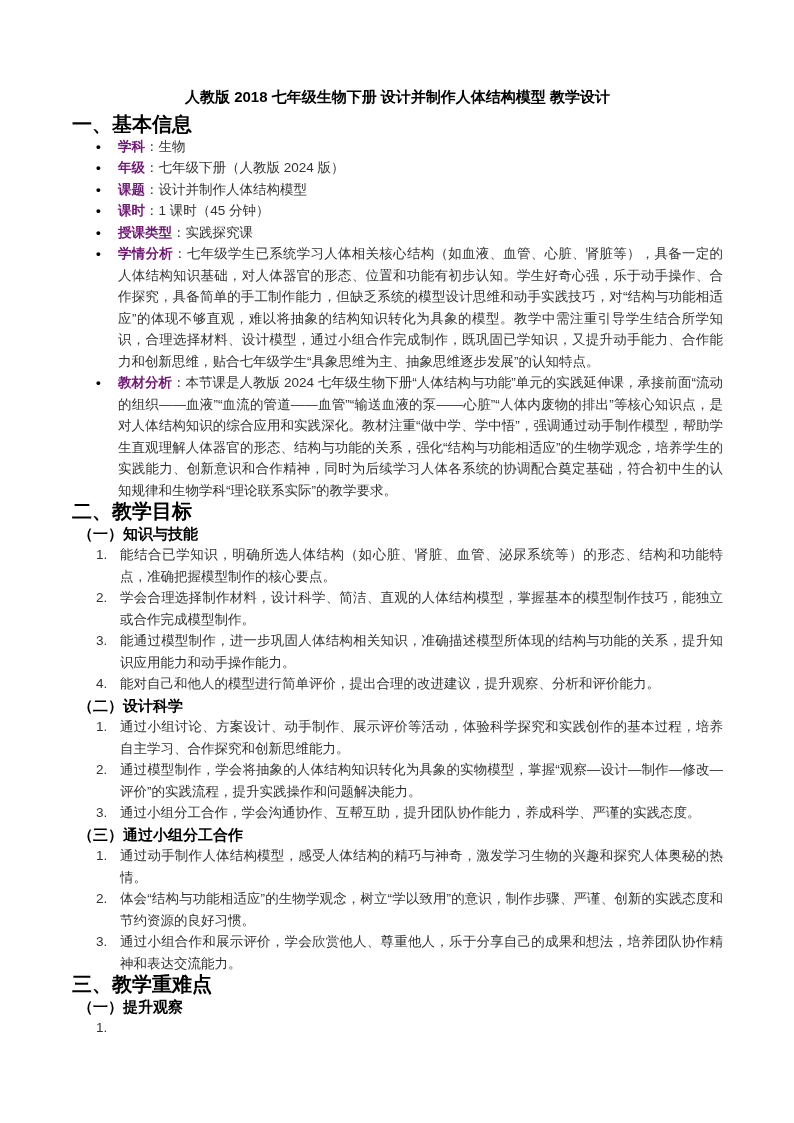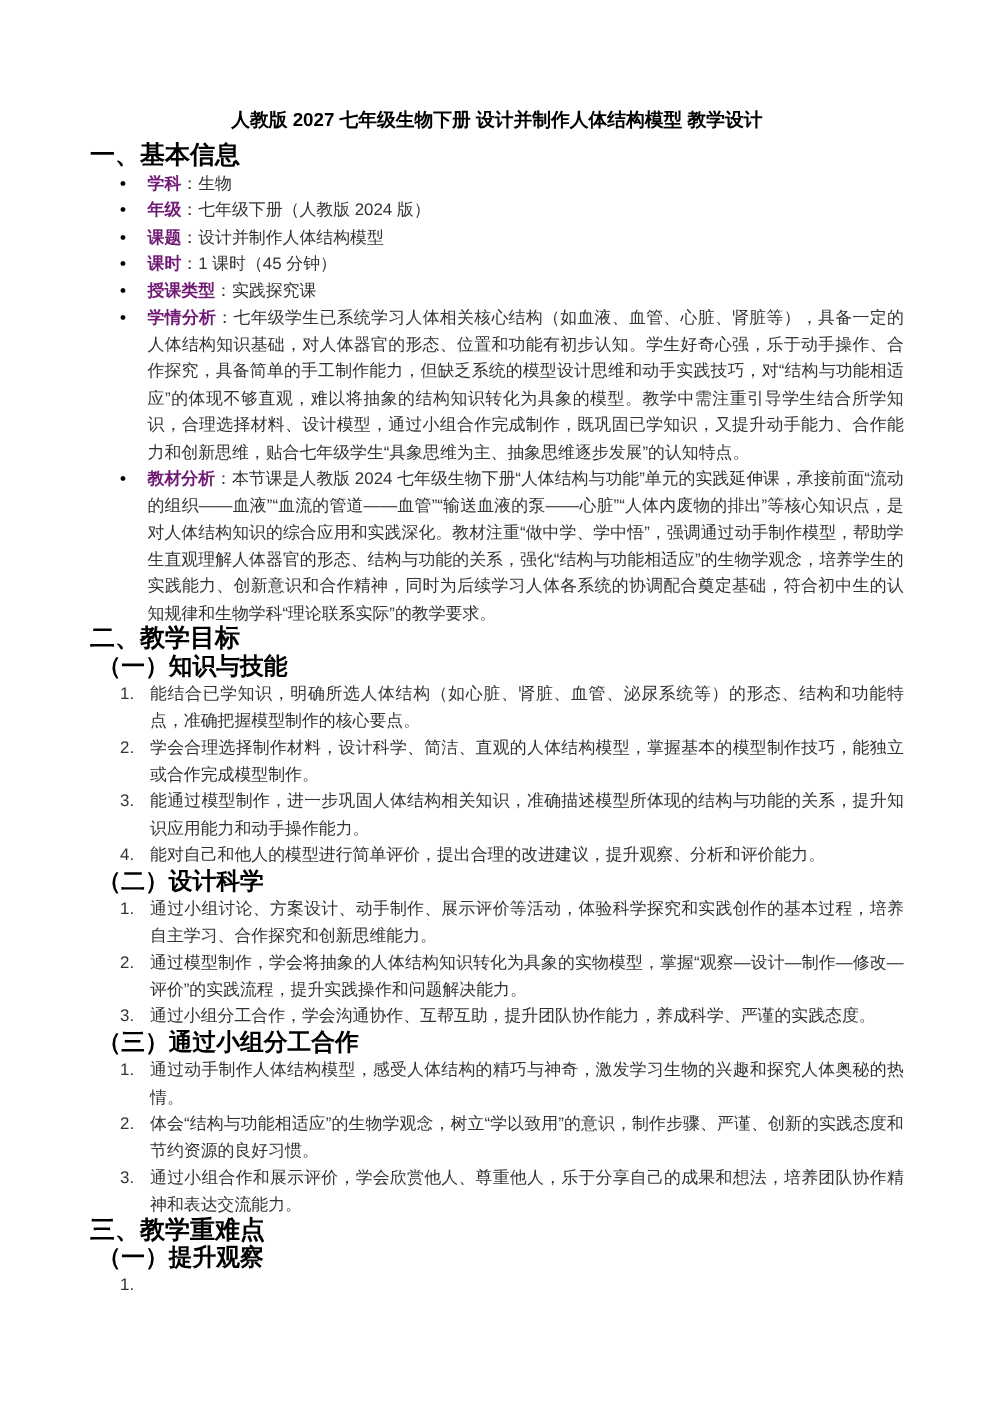--- a/index.html
+++ b/index.html
@@ -28,21 +28,21 @@
     line-height: 20px;
     margin-bottom: 7px;
   }
   .h1 {
     font-weight: bold;
     font-size: 20px;
     color: #000000;
   }
   .h2 {
     font-weight: bold;
-    font-size: 19px;
+    font-size: 15px;
     color: #000000;
     padding-left: 6px;
   }
   .bullet {
     position: relative;
     padding-left: 46px;
     text-align: justify;
   }
   .bullet::before {
     content: "\2022";
@@ -65,21 +65,21 @@
     position: absolute;
     left: 24px;
     top: 0;
   }
 </style>
 </head>
 <body>
 
 <div class="page">
 
-  <div class="doc-title">人教版 2027 七年级生物下册 设计并制作人体结构模型 教学设计</div>
+  <div class="doc-title">人教版 2018 七年级生物下册 设计并制作人体结构模型 教学设计</div>
 
   <div class="h1">一、基本信息</div>
 
   <div class="bullet"><span class="lbl">学科</span><span>：生物</span></div>
 
   <div class="bullet"><span class="lbl">年级</span><span>：七年级下册（人教版 2024 版）</span></div>
 
   <div class="bullet"><span class="lbl">课题</span><span>：设计并制作人体结构模型</span></div>
 
   <div class="bullet"><span class="lbl">课时</span><span>：1 课时（45 分钟）</span></div>

